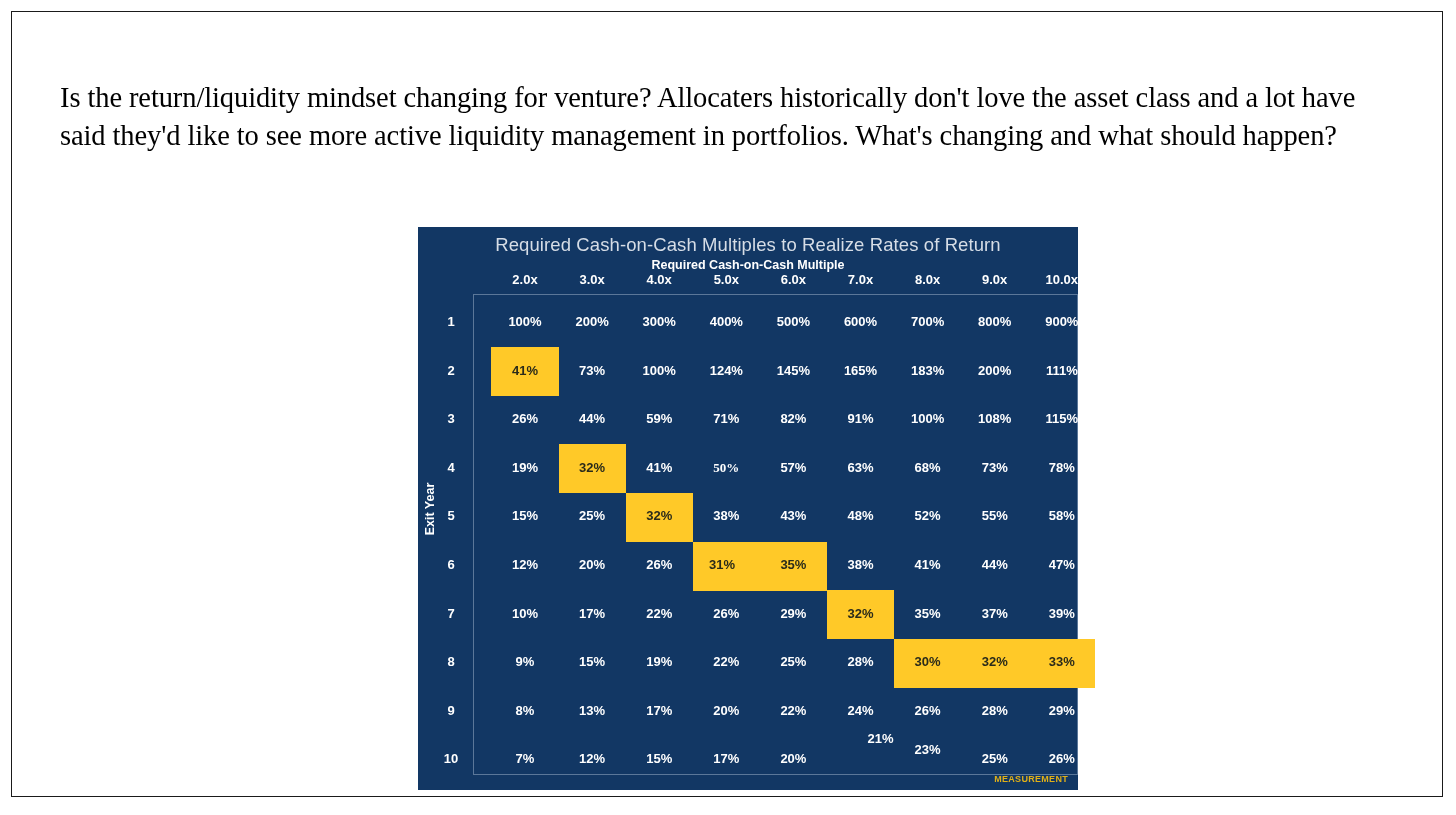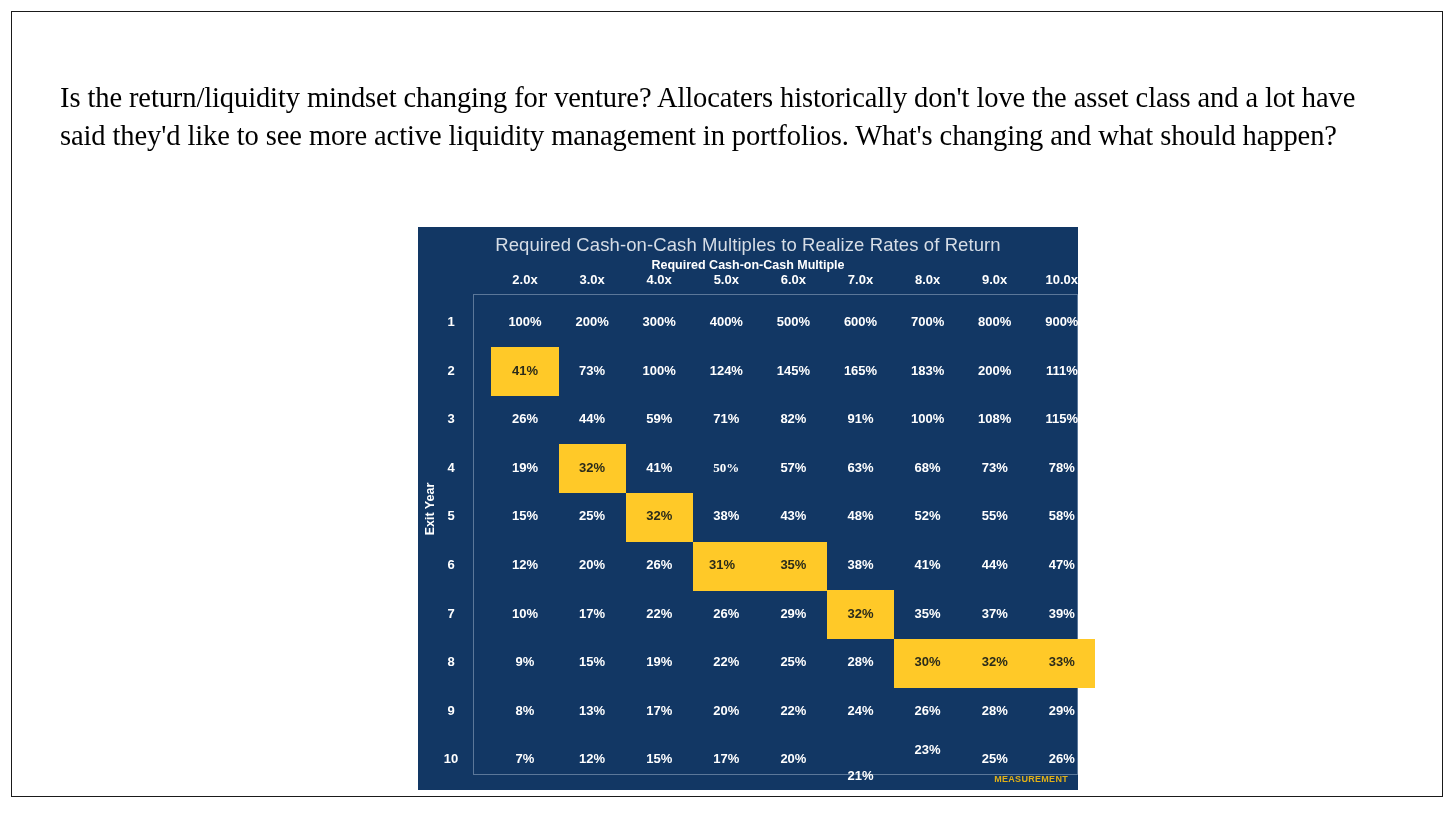--- a/index.html
+++ b/index.html
@@ -290,21 +290,21 @@
         <div class="cell" style="left: 375.4px; top: 484.8px;">22%</div>
         <div class="cell" style="left: 442.5px; top: 484.8px;">24%</div>
         <div class="cell" style="left: 509.6px; top: 484.8px;">26%</div>
         <div class="cell" style="left: 576.7px; top: 484.8px;">28%</div>
         <div class="cell" style="left: 643.8px; top: 484.8px;">29%</div>
         <div class="cell" style="left: 107px; top: 533.4px;">7%</div>
         <div class="cell" style="left: 174.1px; top: 533.4px;">12%</div>
         <div class="cell" style="left: 241.2px; top: 533.4px;">15%</div>
         <div class="cell" style="left: 308.3px; top: 533.4px;">17%</div>
         <div class="cell" style="left: 375.4px; top: 533.4px;">20%</div>
-        <div class="cell" style="left: 442.5px; top: 550px;">21%</div>
+        <div class="cell" style="left: 442.5px; top: 513px; text-align: right;">21%</div>
         <div class="cell" style="left: 509.6px; top: 524px;">23%</div>
         <div class="cell" style="left: 576.7px; top: 533.4px;">25%</div>
         <div class="cell" style="left: 643.8px; top: 533.4px;">26%</div>
       </div>
 
     <div id="watermark">MEASUREMENT</div>
   </div>
 
 </div>
 

